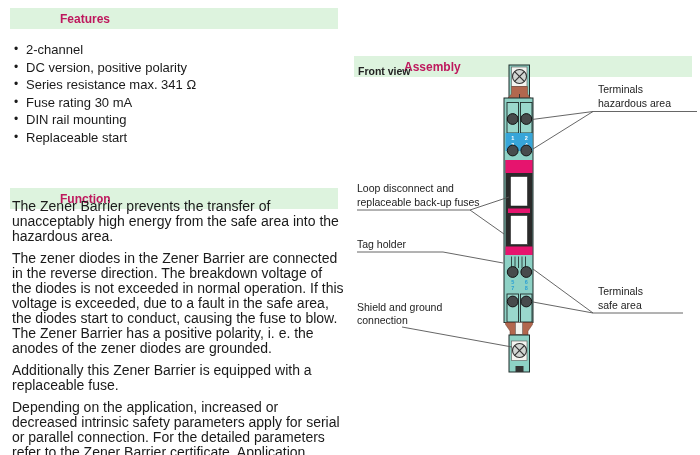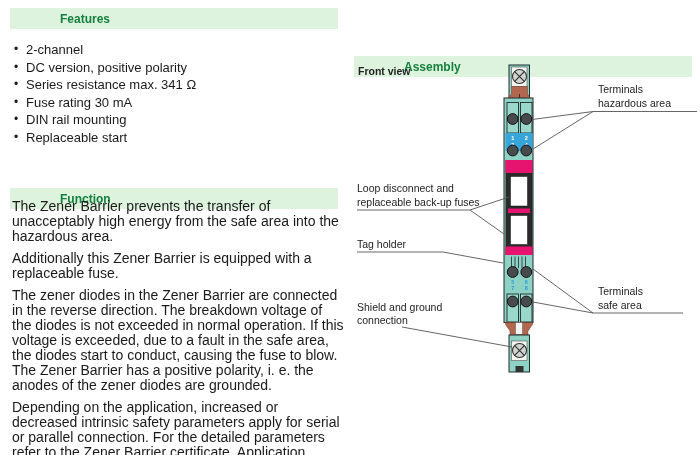--- a/index.html
+++ b/index.html
@@ -4,21 +4,21 @@
 <style>
   html,body{margin:0;padding:0;}
   body{
     width:700px;height:455px;background:#ffffff;position:relative;overflow:hidden;
     font-family:"Liberation Sans",sans-serif;color:#1a1a1a;
   }
   .section-header{
     position:absolute;height:21px;background:#ddf3de;
     display:flex;align-items:center;padding-left:8px;box-sizing:border-box;
   }
-  .section-header span{font-size:12px;font-weight:bold;color:#15803d;padding-left:42px;}
+  .section-header span{font-size:12px;font-weight:bold;color:#be185d;padding-left:42px;}
   .hdr-features{left:10px;top:8px;width:328px;}
   .hdr-function{left:10px;top:188px;width:328px;}
   .hdr-assembly{left:354px;top:8px;width:338px;margin-top:48px;}
   ul.features{
     position:absolute;left:14px;top:41px;width:322px;margin:0;padding:0;list-style:none;
   }
   ul.features li{
     font-size:13px;line-height:17.5px;padding-left:12px;position:relative;
   }
   ul.features li::before{
@@ -53,22 +53,22 @@
   <li>DIN rail mounting</li>
   <li>Replaceable start</li>
 </ul>
 
 <div class="section-header hdr-function">
   <span>Function</span>
 </div>
 
 <div class="function-text">
   <p>The Zener Barrier prevents the transfer of unacceptably high energy from the safe area into the hazardous area.</p>
+  <p>The zener diodes in the Zener Barrier are connected in the reverse direction. The breakdown voltage of the diodes is not exceeded in normal operation. If this voltage is exceeded, due to a fault in the safe area, the diodes start to conduct, causing the fuse to blow. The Zener Barrier has a positive polarity, i. e. the anodes of the zener diodes are grounded.</p>
   <p>Additionally this Zener Barrier is equipped with a replaceable fuse.</p>
-  <p>The zener diodes in the Zener Barrier are connected in the reverse direction. The breakdown voltage of the diodes is not exceeded in normal operation. If this voltage is exceeded, due to a fault in the safe area, the diodes start to conduct, causing the fuse to blow. The Zener Barrier has a positive polarity, i. e. the anodes of the zener diodes are grounded.</p>
   <p>Depending on the application, increased or decreased intrinsic safety parameters apply for serial or parallel connection. For the detailed parameters refer to the Zener Barrier certificate. Application examples can be found in the system description of the Zener Barriers.</p>
 </div>
 
 <div class="section-header hdr-assembly">
   <span>Assembly</span>
 </div>
 
 <svg class="diagram" width="350" height="405" viewBox="0 0 350 405">
 
   <text x="8" y="25" class="lbl-bold">Front view</text>

